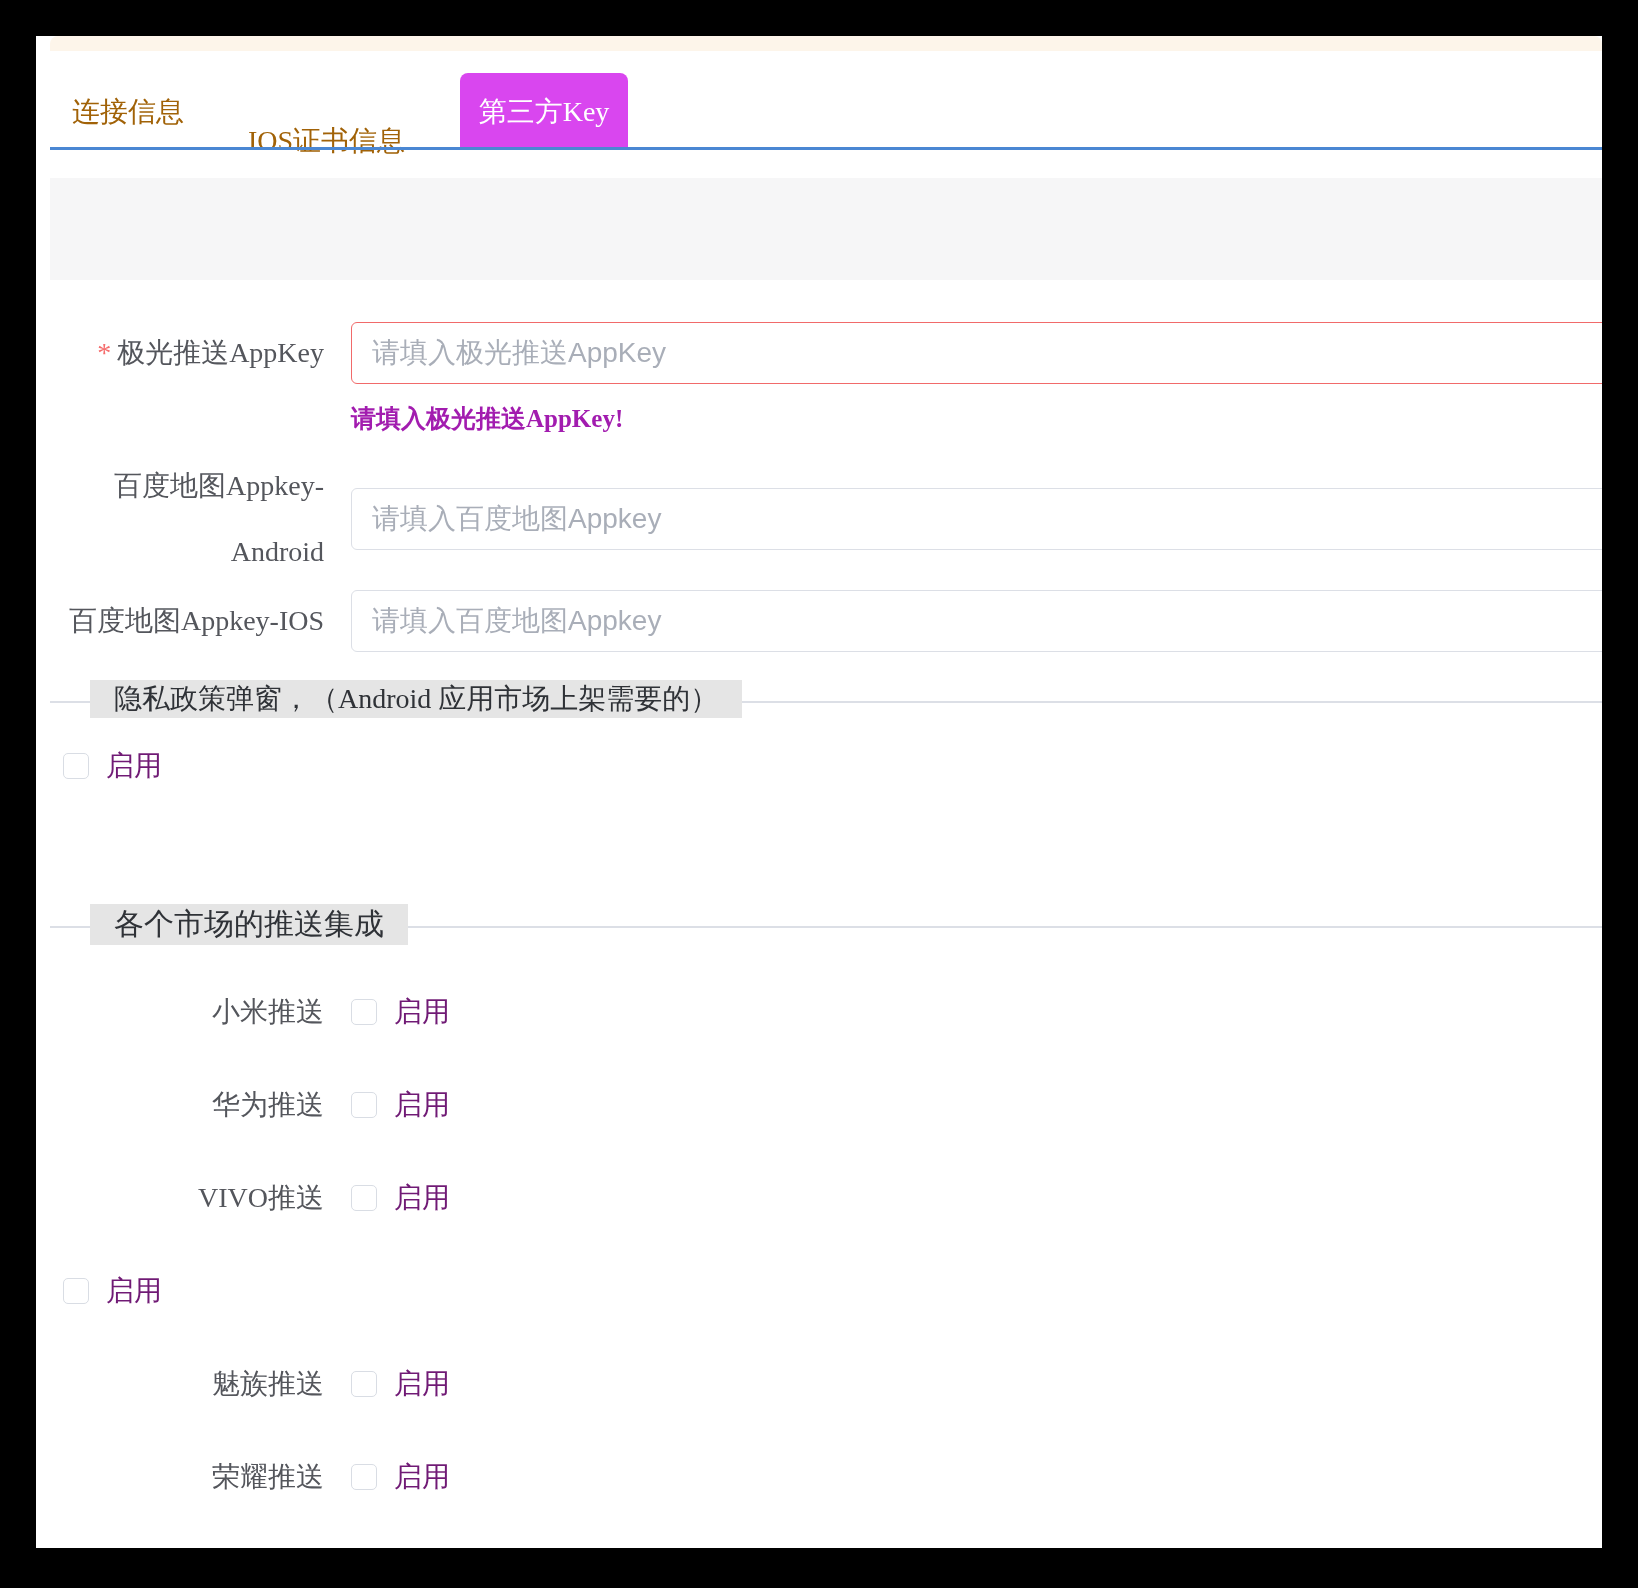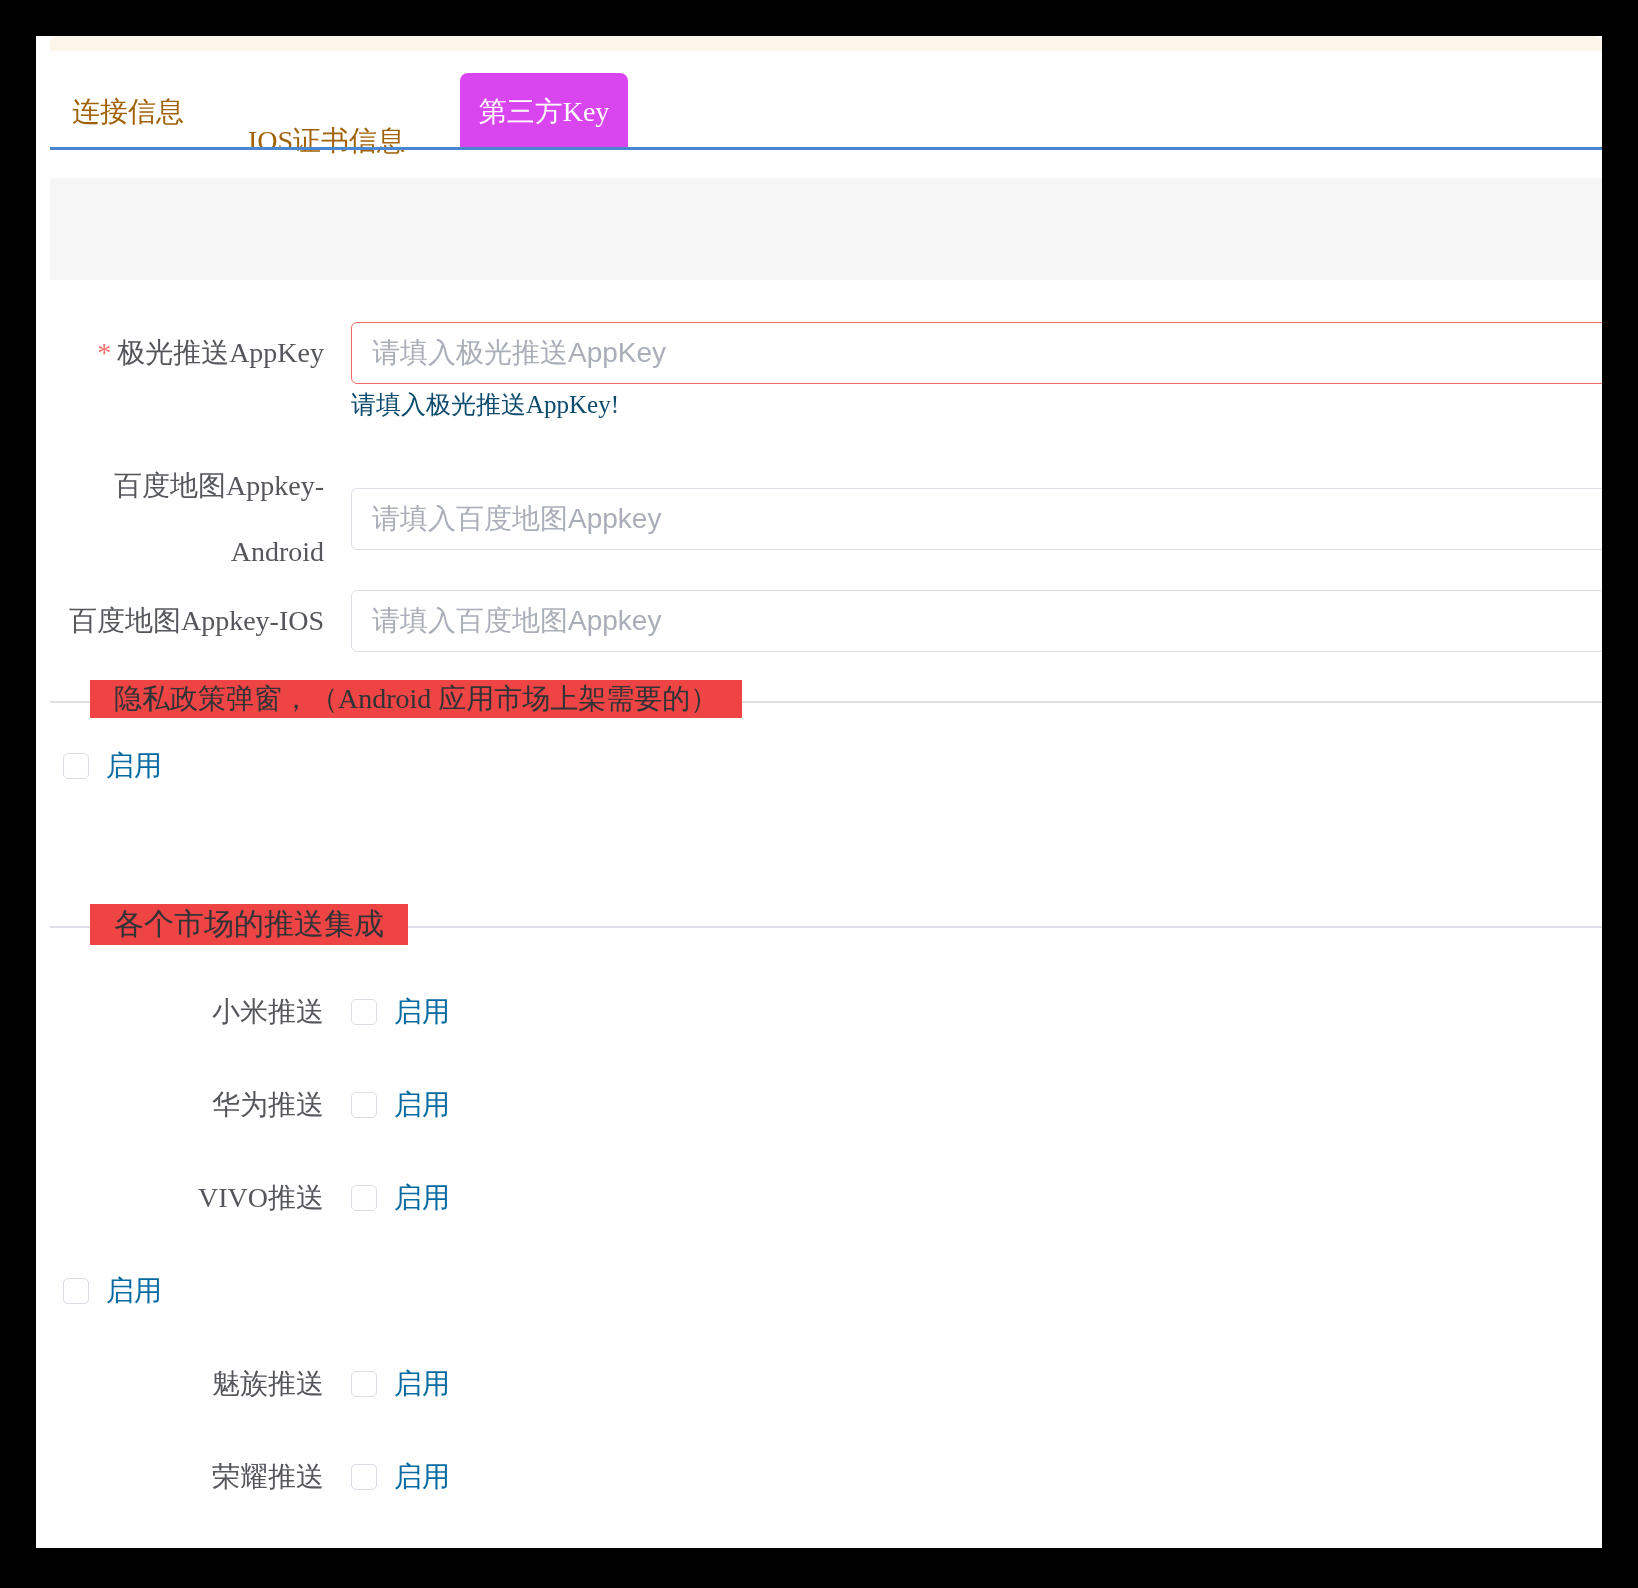--- a/index.html
+++ b/index.html
@@ -29,36 +29,36 @@
   .flabel { flex:none; width:288px; text-align:right; font-size:28px; color:#54565c;
             white-space:pre-line; line-height:66px; }
   .fctl { flex:none; margin-left:27px; width:1300px; }
   .req { color:#f56c6c; margin-right:6px; }
 
   input.txt { width:100%; height:62px; border:1.5px solid #dcdfe6; border-radius:6px;
               padding:0 20px; font-size:28px; color:#303133;
               font-family:"Liberation Sans", sans-serif; outline:none; background:#fff; }
   input.txt::placeholder { color:#a9aeb8; }
   input.txt.error { border-color:#f16a6a; }
-  .err-msg { position:absolute; left:315px; top:355px; font-size:25px; line-height:28px;
-             color:#0c4a6e; }
+  .err-msg { position:absolute; left:315px; top:369px; font-size:25px; line-height:28px;
+             color:#a21caf;font-weight:bold; }
 
   
   .divider { position:absolute; left:14px; width:1552px; height:28px; }
   .divider .dline { position:absolute; left:0; right:0; top:13px; height:1.5px;
                     background:#dcdfe6; }
-  .divider .dtext { position:absolute; left:40px; top:-8px; background:#ef4444;
+  .divider .dtext { position:absolute; left:40px; top:-8px; background:#e5e5e5;
                     padding:0 24px; font-size:28px; color:#2f3237; white-space:nowrap; }
   .divider .dtext.big { font-size:30px; top:-9px; }
 
   
   .cbwrap { display:flex; align-items:center; margin-left:27px; cursor:pointer; }
   .cb { width:26px; height:26px; border:1.5px solid #d9dde4; border-radius:5px;
         background:#fff; flex:none; }
-  .cbtext { margin-left:17px; font-size:28px; color:#0369a1; }
+  .cbtext { margin-left:17px; font-size:28px; color:#701a75; }
   .plabel { flex:none; width:288px; text-align:right; font-size:28px; color:#54565c; }
 </style>
 </head>
 <body>
 
 <div class="frame">
   <div class="page">
 
     <div class="topbar"></div>
 

